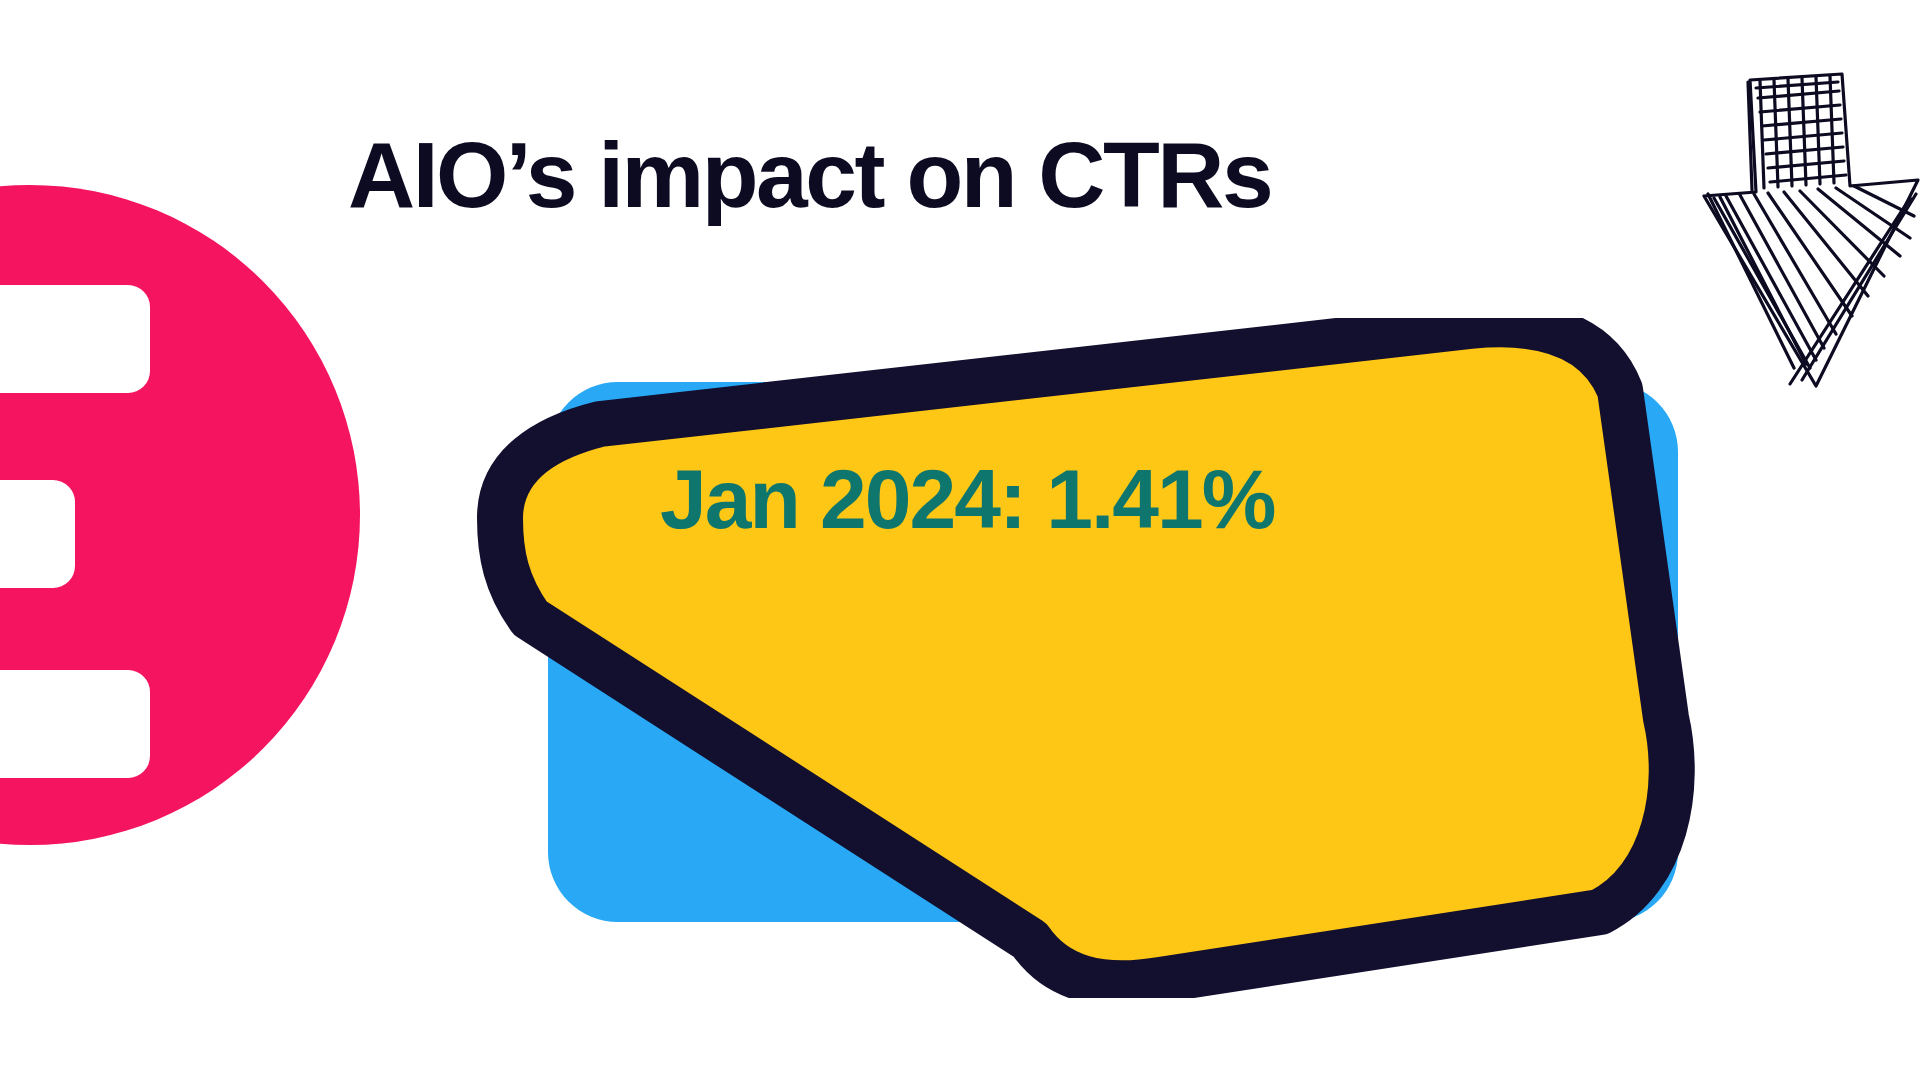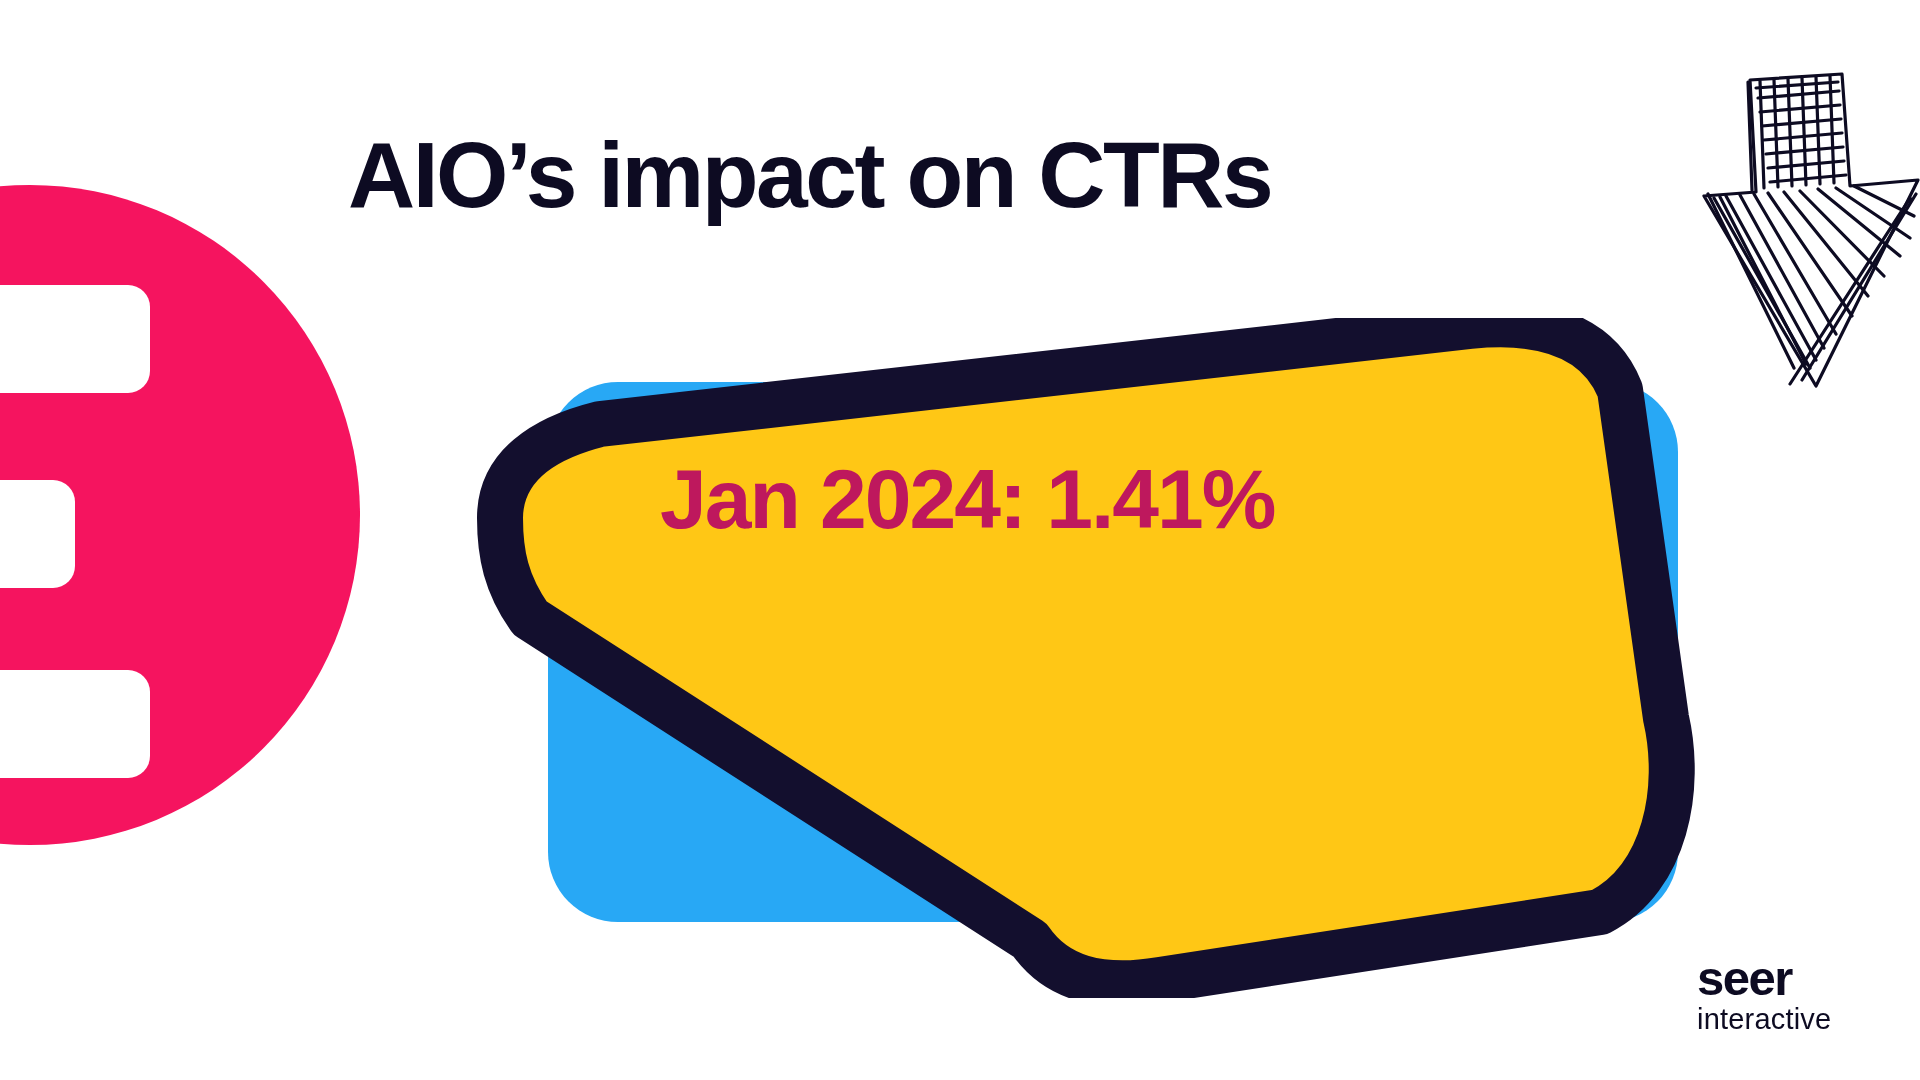--- a/index.html
+++ b/index.html
@@ -72,21 +72,21 @@
     left: 460px;
     top: 318px;
     width: 1250px;
     height: 680px;
   }
   #callout-text {
     position: absolute;
     left: 660px;
     top: 455px;
     width: 1000px;
-    color: #be185d;
+    color: #0f766e;
     font-weight: 800;
     letter-spacing: -2px;
   }
   .callout-line {
     font-size: 84px;
     line-height: 1.07;
     white-space: nowrap;
     font-stretch: condensed;
   }
   #callout-line-vs {
@@ -157,18 +157,14 @@
              L 700 662
              C 640 672, 596 660, 570 622
              L 70 300
              C 46 266, 40 236, 40 200 Z" fill="#ffc715" stroke="#130f2e" stroke-width="46" stroke-linejoin="round"></path>
   </svg>
 
   <div id="callout-text">
     <div class="callout-line" id="callout-line-1">Jan 2024: 1.41%</div>
   </div>
 
-  <div id="logo">
-    <div id="logo-word">seer</div>
-    <div id="logo-sub">interactive</div>
-  </div>
 
 </div>
 
 </body></html>

